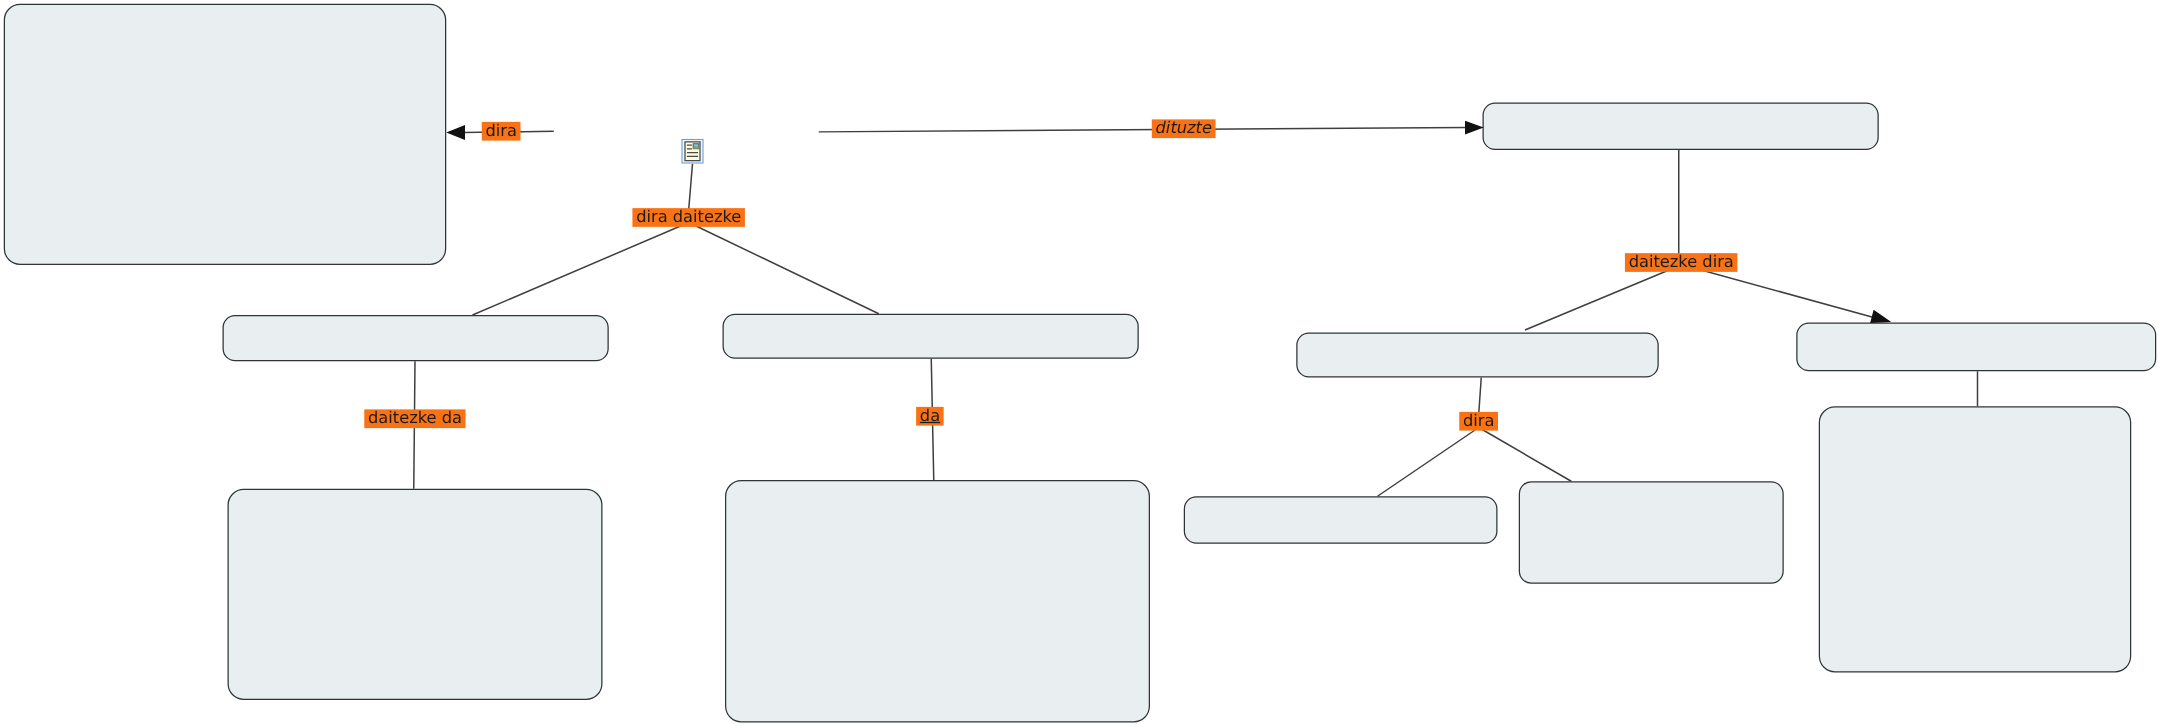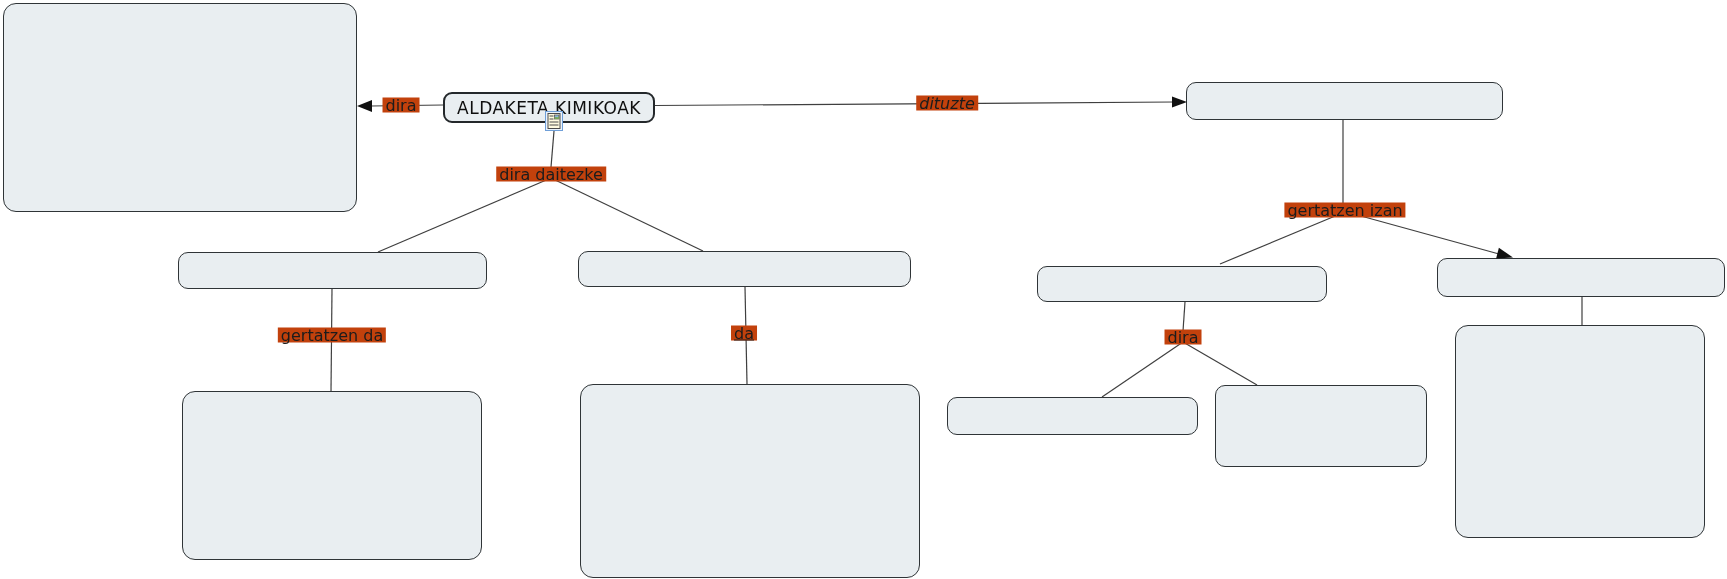--- a/index.html
+++ b/index.html
@@ -36,23 +36,23 @@
   }
   svg.wires {
     position: absolute;
     left: 0; top: 0;
     width: 1727px; height: 579px;
     z-index: 2;
   }
   .edge-label {
     position: absolute;
     transform: translate(-50%, -50%);
-    background: #c2410c;
+    background: #f97316;
     padding: 0 3px;
-    font-size: 16px;
+    font-size: 13px;
     color: #1c1c1c;
     white-space: nowrap;
     z-index: 4;
     line-height: 15px;
   }
   .resource-icon {
     position: absolute;
     left: 545px; top: 111px;
     width: 18px; height: 20px;
     z-index: 5;
@@ -107,34 +107,33 @@
 
       <line x1="1582" y1="297" x2="1582" y2="325"></line>
     </g>
     <g fill="#111111" stroke="none">
       <polygon points="357,106 372,100 372,112"></polygon>
       <polygon points="1187,102 1172,96.5 1172,107.5"></polygon>
       <polygon points="1513,257.5 1496.1,258.4 1498.9,247.8"></polygon>
     </g>
   </svg>
 
-  <div class="concept-node" style="left:443px; top:92px; width:212px; height:31px;">ALDAKETA KIMIKOAK</div>
 
   <svg class="resource-icon" viewBox="0 0 18 20" xmlns="http://www.w3.org/2000/svg">
     <rect x="0.5" y="0.5" width="17" height="19" fill="#eaf2fb" stroke="#6f9fd8"></rect>
     <rect x="3" y="2.5" width="12" height="15" fill="#fffbe0" stroke="#4a4a4a" stroke-width="1"></rect>
     <rect x="9.5" y="4" width="4.5" height="4" fill="#8fb9e4" stroke="#4a4a4a" stroke-width="0.7"></rect>
     <path d="M9.5 7 l1.4 -1.4 1.2 1 1.9 -1.6 v3 h-4.5 z" fill="#7aa85a"></path>
     <line x1="4.5" y1="5" x2="8.5" y2="5" stroke="#4a4a4a" stroke-width="1"></line>
     <line x1="4.5" y1="8" x2="8.5" y2="8" stroke="#4a4a4a" stroke-width="1"></line>
     <line x1="4.5" y1="11" x2="13.5" y2="11" stroke="#4a4a4a" stroke-width="1"></line>
     <line x1="4.5" y1="14" x2="13.5" y2="14" stroke="#4a4a4a" stroke-width="1"></line>
   </svg>
 
   <span class="edge-label" style="left:401px; top:105px;">dira</span>
   <span class="edge-label" style="left:947px; top:103px;font-style:italic;">dituzte</span>
   <span class="edge-label" style="left:551px; top:174px;">dira daitezke</span>
-  <span class="edge-label" style="left:332px; top:335px;">gertatzen da</span>
+  <span class="edge-label" style="left:332px; top:335px;">daitezke da</span>
   <span class="edge-label" style="left:744px; top:333px;text-decoration:underline;">da</span>
-  <span class="edge-label" style="left:1345px; top:210px;">gertatzen izan</span>
+  <span class="edge-label" style="left:1345px; top:210px;">daitezke dira</span>
   <span class="edge-label" style="left:1183px; top:337px;">dira</span>
 
 </div>
 
 </body></html>

